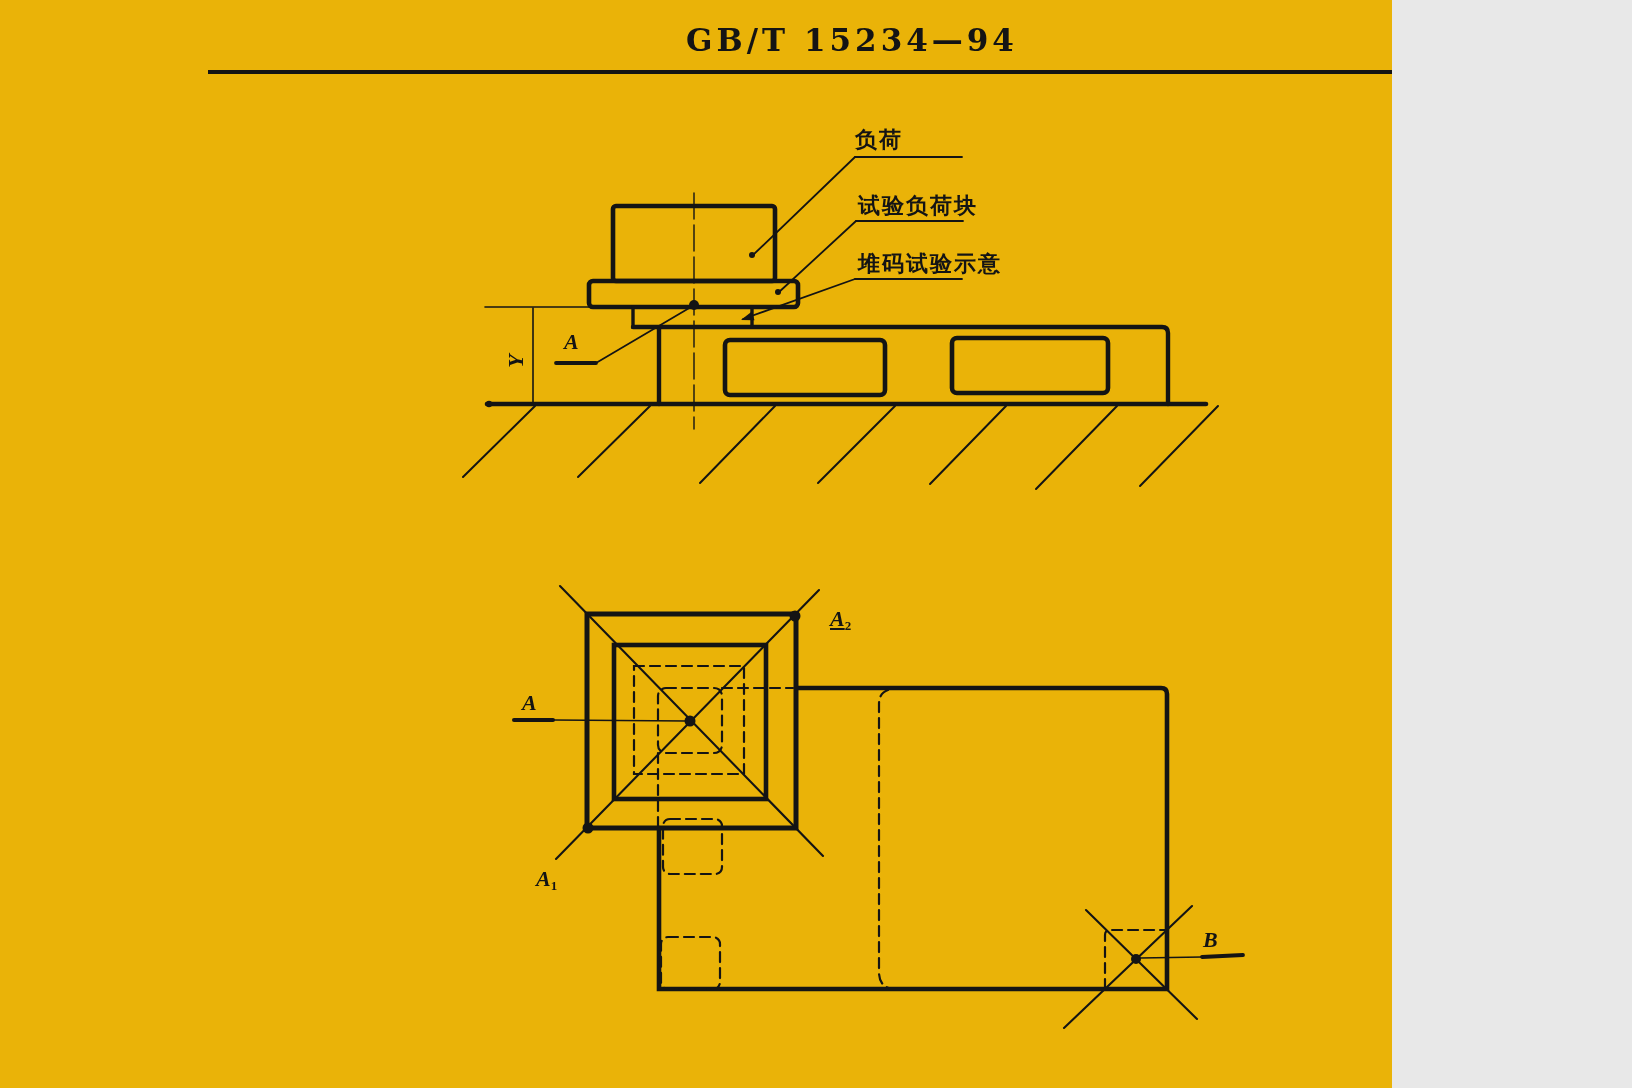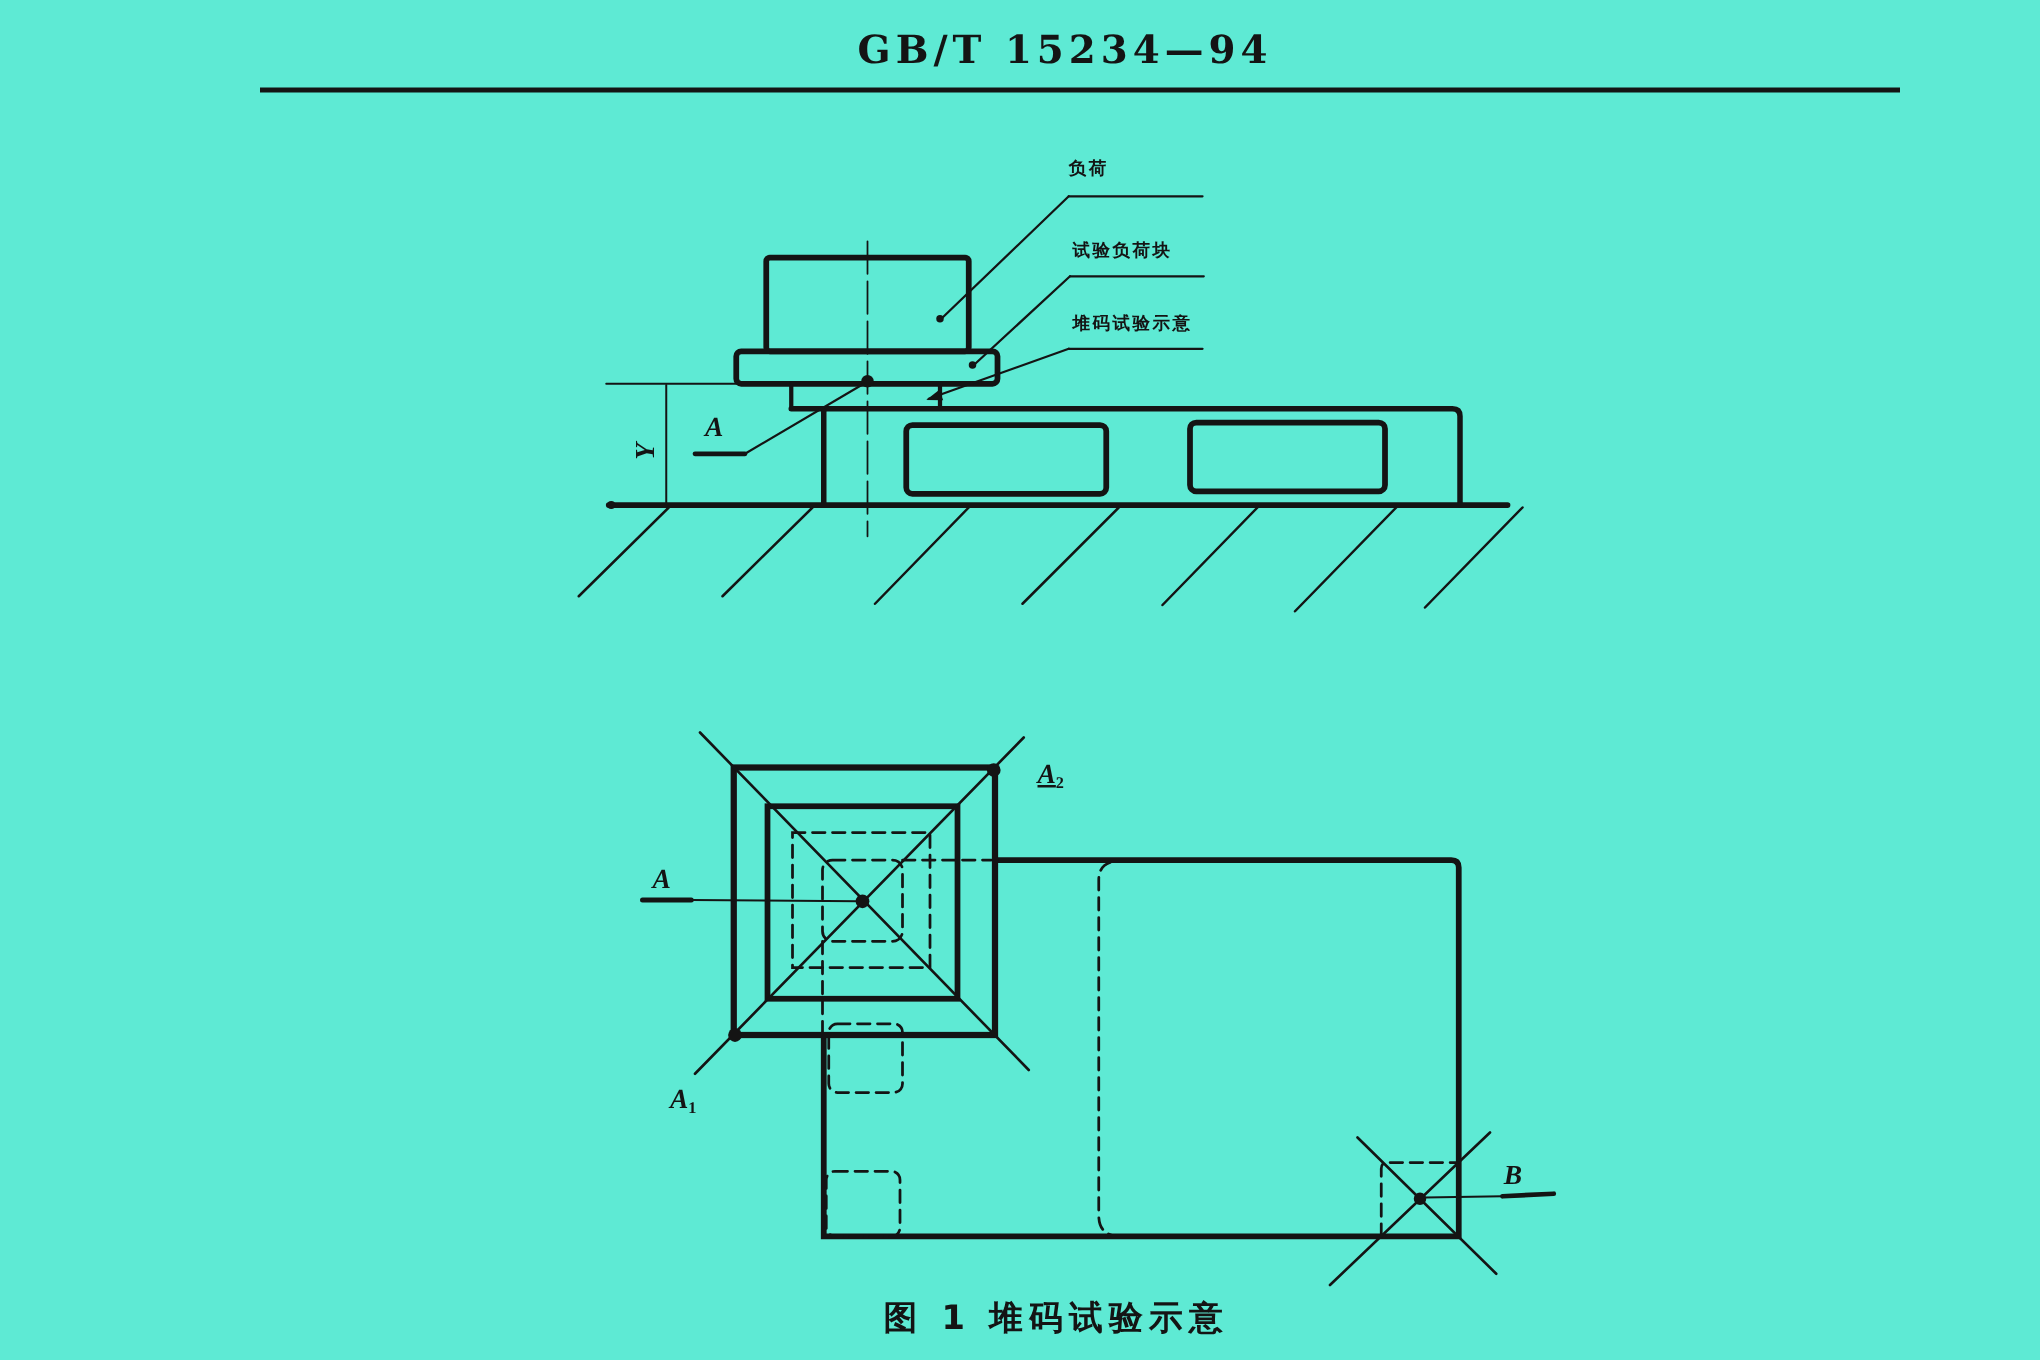--- a/index.html
+++ b/index.html
@@ -1,28 +1,28 @@
 <!DOCTYPE html>
 <html><head>
 <meta charset="utf-8">
 <style>
   html,body{margin:0;padding:0;background:#e8e8e8;}
   #page{
-    position:relative;width:1632px;height:1088px;background:#5eead4;
+    position:relative;width:1392px;height:1088px;background:#eab308;
     font-family:"Liberation Serif","DejaVu Serif",serif;color:#141414;overflow:hidden;
   }
   .abs{position:absolute;}
   .cjk{font-family:"DejaVu Sans","Liberation Sans",sans-serif;font-weight:700;letter-spacing:2px;white-space:nowrap;}
   #header-code{
     top:22px;left:852px;transform:translateX(-50%);
     font-family:"DejaVu Serif","Liberation Serif",serif;font-weight:700;
     font-size:31px;letter-spacing:4px;white-space:nowrap;
   }
   #header-rule{top:70px;left:208px;width:1312px;height:4px;background:#141414;}
-  .callout{font-size:14px;line-height:1.1;}
+  .callout{font-size:22px;line-height:1.1;}
   .axis-label{font-style:italic;font-size:22px;font-weight:700;line-height:1;}
   .axis-label .sub-digit{font-size:13px;font-style:normal;vertical-align:-4px;font-weight:700;}
   #y-label{top:361px;left:516px;transform:translate(-50%,-50%) rotate(-90deg);}
   #caption{top:1036px;left:845px;transform:translateX(-50%);font-size:27px;letter-spacing:5px;}
   svg{position:absolute;top:0;left:0;}
 </style>
 </head>
 <body>
 
 <div id="page">
@@ -127,15 +127,14 @@
 
   <div class="abs axis-label" style="top:692px;left:522px;">A</div>
   <div class="abs axis-label" style="top:821px;left:536px;margin-top:47px;">
     <span>A</span><span class="sub-digit">1</span>
   </div>
   <div class="abs axis-label" style="top:608px;left:830px;text-decoration:underline;">
     <span>A</span><span class="sub-digit">2</span>
   </div>
   <div class="abs axis-label" style="top:929px;left:1203px;">B</div>
 
-  <div id="caption" class="abs cjk">图 1  堆码试验示意</div>
 
 </div>
 
 </body></html>

